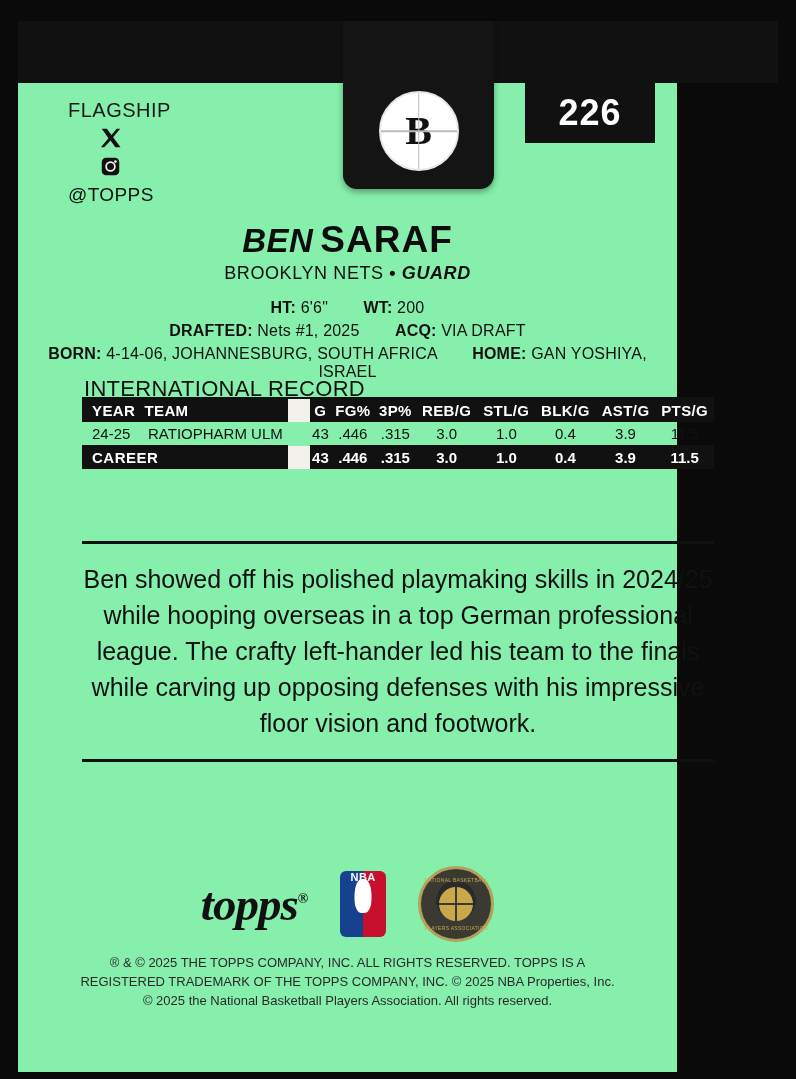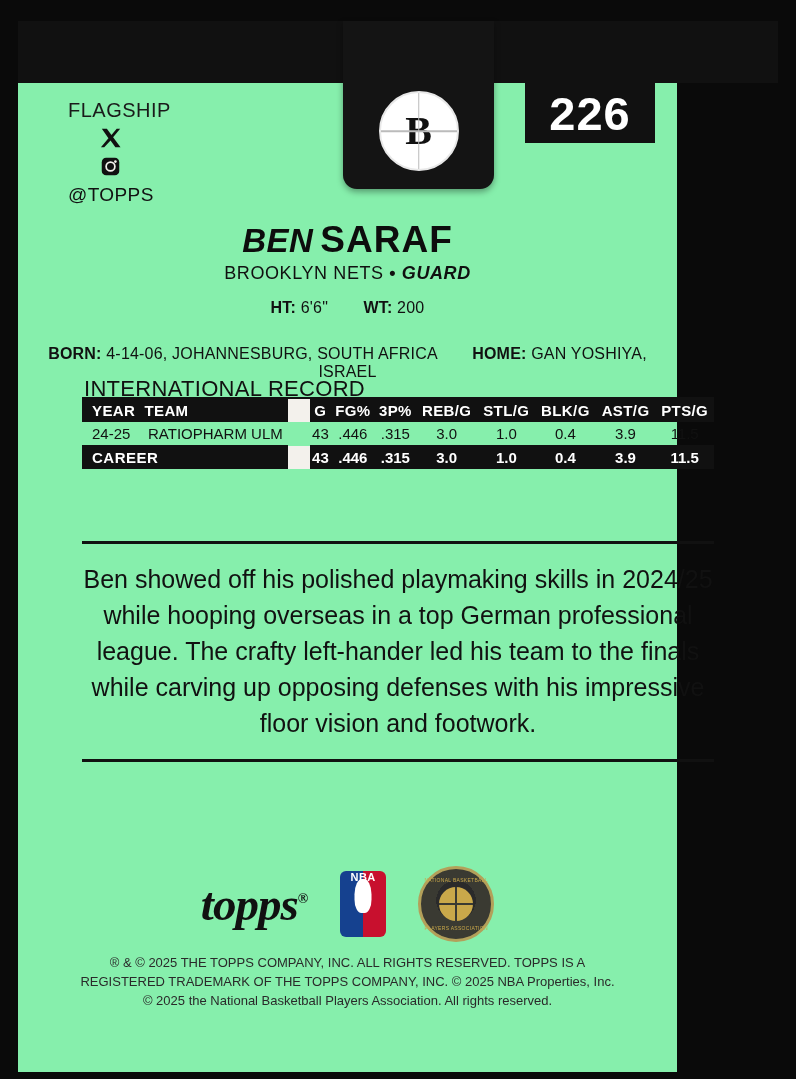--- a/index.html
+++ b/index.html
@@ -138,21 +138,21 @@
 
   .card-number {
     position: absolute;
     right: 22px;
     top: 62px;
     width: 130px;
     height: 60px;
     background: #111;
     color: #fff;
     font-weight: bold;
-    font-size: 47px;
+    font-size: 36px;
     display: flex;
     align-items: center;
     justify-content: center;
     letter-spacing: 1px;
     font-family: "Liberation Sans", sans-serif;
   }
 
   
   .name-line {
     position: absolute;
@@ -456,20 +456,27 @@
       <span class="dot">•</span>
       <span class="pos">GUARD</span>
     </div>
 
     <div class="bio bio-1">
       <b>HT:</b>
       <span>6'6"</span>
       <span class="gap"></span>
       <b>WT:</b>
       <span>200</span>
+    </div>
+    <div class="bio bio-2">
+      <b>DRAFTED:</b>
+      <span>Nets #1, 2025</span>
+      <span class="gap"></span>
+      <b>ACQ:</b>
+      <span>VIA DRAFT</span>
     </div>
     <div class="bio bio-3">
       <b>BORN:</b>
       <span>4-14-06, JOHANNESBURG, SOUTH AFRICA</span>
       <span class="gap"></span>
       <b>HOME:</b>
       <span>GAN YOSHIYA, ISRAEL</span>
     </div>
 
     <div class="intl-record">INTERNATIONAL RECORD</div>

